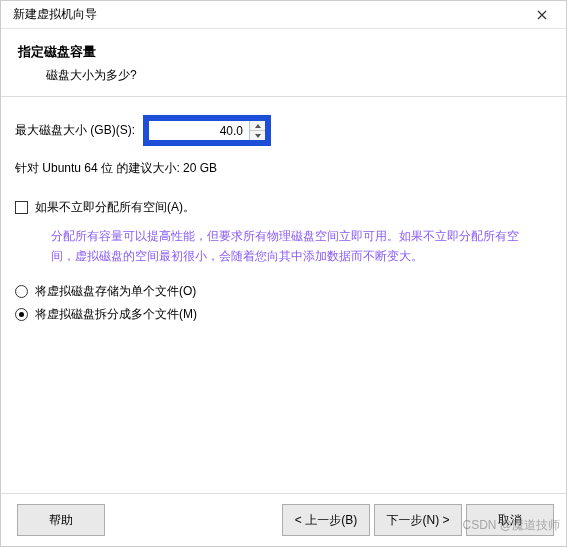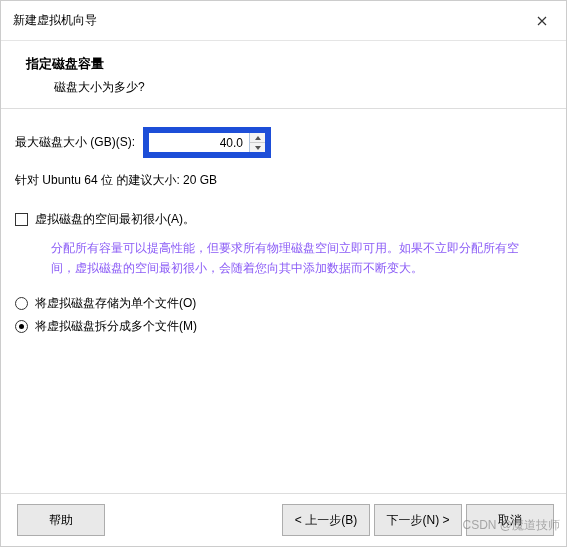--- a/index.html
+++ b/index.html
@@ -8,36 +8,36 @@
     font-family: "Microsoft YaHei", "SimSun", Arial, sans-serif;
     font-size: 12px;
     color: #000;
     background: #fff;
     width: 567px;
     height: 547px;
     position: relative;
     border: 1px solid #ccc;
   }
   .titlebar {
-    height: 40px;
+    height: 28px;
     display: flex;
     align-items: center;
     justify-content: space-between;
     padding: 0 10px 0 12px;
     border-bottom: 1px solid #e5e5e5;
   }
   .title { font-size: 12px; }
   .close-btn {
     width: 28px; height: 22px;
     display: flex; align-items: center; justify-content: center;
     font-size: 14px; color: #333;
   }
   .close-btn svg { width: 10px; height: 10px; stroke: #333; stroke-width: 1.2; }
   .header {
-    padding: 14px 28px 12px 25px;
+    padding: 14px 28px 12px 17px;
   }
   .header-title { font-weight: bold; font-size: 13px; margin-bottom: 6px; }
   .header-sub { padding-left: 28px; font-size: 12px; }
   .hr { border: none; border-top: 1px solid #ddd; margin: 0; }
   .content {
     padding: 18px 14px 10px 14px;
   }
   .row-size {
     display: flex; align-items: center; gap: 8px; margin-bottom: 14px;
   }
@@ -138,21 +138,21 @@
             </svg>
           </div>
       </div>
     </div>
   </div>
 
   <div class="recommend">针对 Ubuntu 64 位 的建议大小: 20 GB</div>
 
   <div class="chk-row">
     <div class="chk-box"></div>
-    <span>虚拟磁盘的空间最初很小(A)。</span>
+    <span>如果不立即分配所有空间(A)。</span>
   </div>
   <div class="desc">分配所有容量可以提高性能，但要求所有物理磁盘空间立即可用。如果不立即分配所有空间，虚拟磁盘的空间最初很小，会随着您向其中添加数据而不断变大。</div>
 
   <div class="radio-row">
     <div class="radio-outer"></div>
     <span>将虚拟磁盘存储为单个文件(O)</span>
   </div>
 
   <div class="radio-row" style="margin-top:6px;">
     <div class="radio-outer">

